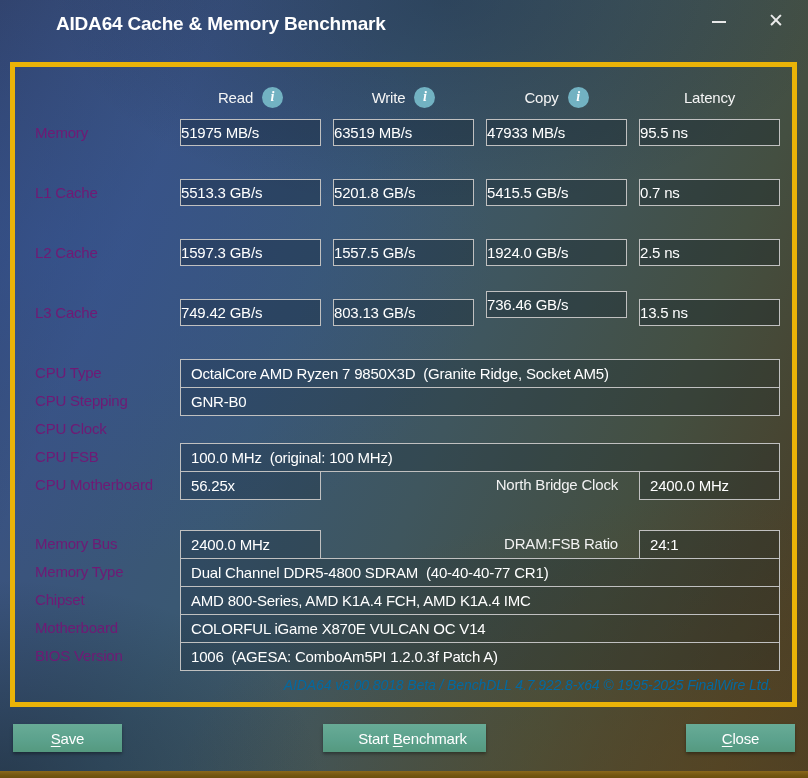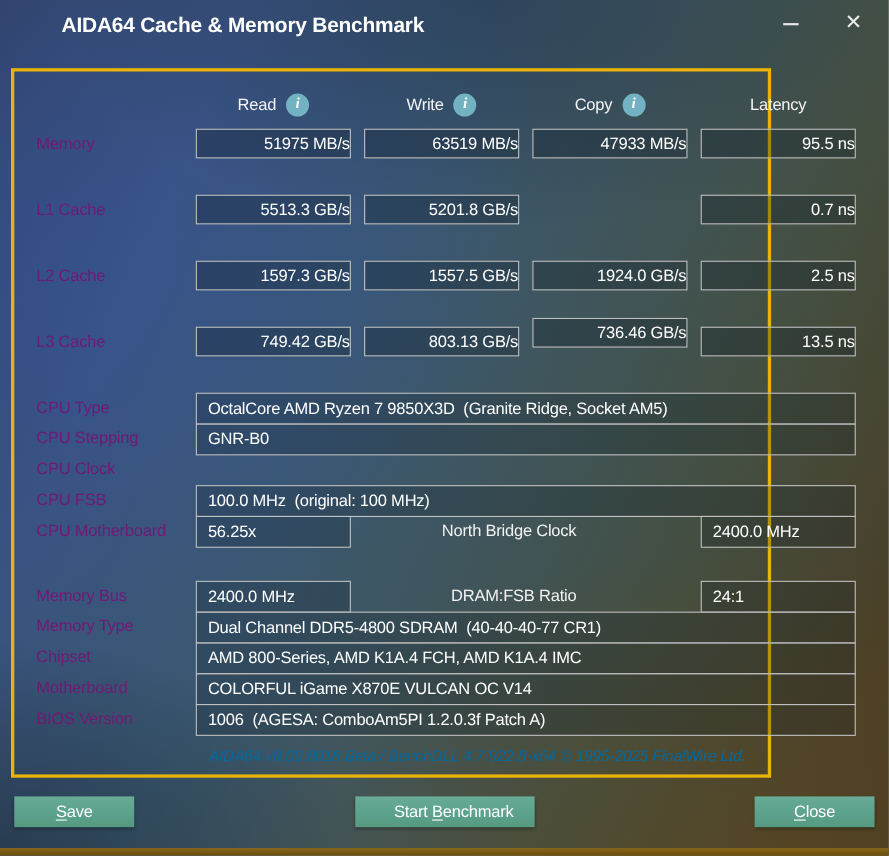--- a/index.html
+++ b/index.html
@@ -14,32 +14,32 @@
       radial-gradient(720px 520px at 6% 32%, rgba(52,84,152,0.50), rgba(52,84,152,0) 62%),
       radial-gradient(900px 520px at 88% 104%, rgba(96,74,32,0.55), rgba(96,74,32,0) 60%),
       linear-gradient(113deg, #31426a 0%, #3a537f 20%, #3a5873 38%, #3f565e 55%, #444f41 74%, #493f28 92%, #453a26 100%);
   }
   .titlebar { position:absolute; left:0; top:0; width:808px; height:52px; }
   .title { position:absolute; left:16px; top:13px; font-size:19px; font-weight:bold; letter-spacing:-0.2px; color:#ffffff;margin-left:40px; }
   .win-min { position:absolute; left:712px; top:21px; width:14px; height:0; border-top:2px solid #e8e8e8; cursor:pointer; }
   .win-close { position:absolute; left:763px; top:8px; width:26px; height:26px; font-size:19px; font-weight:300;
     color:#ececec; text-align:center; line-height:26px; cursor:pointer; }
 
-  .panel { position:absolute; left:10px; top:62px; width:691px; height:645px; border:3px solid #eab308; }
+  .panel { position:absolute; left:10px; top:62px; width:787px; height:645px; border:5px solid #eab308; }
   .rowlabel { position:absolute; left:20px; font-size:15px; letter-spacing:-0.2px; color:#701a75; }
 
   
   .hdr-cell { position:absolute; top:18px; width:141px; height:24px; display:flex; align-items:center; justify-content:center; gap:9px; }
   .hdr-label { font-size:15px; color:#f5f5f5; letter-spacing:-0.2px; }
   .info-icon { width:21px; height:21px; border-radius:50%; background:#72b2c2; color:#ffffff; font-family:"Liberation Serif", serif;
     font-style:italic; font-weight:bold; font-size:14px; display:flex; align-items:center; justify-content:center; cursor:pointer; }
 
   
   .vbox { position:absolute; width:141px; height:27px; border:1px solid #c0c0c0; background:rgba(14,26,36,0.30);
-    font-size:15px; letter-spacing:-0.2px; color:#ffffff; text-align:right; line-height:25px; white-space:pre; }
+    font-size:15px; letter-spacing:-0.2px; color:#ffffff; text-align:left; line-height:25px; white-space:pre; }
 
   
   .wbox { position:absolute; left:165px; width:600px; height:29px; border:1px solid #c0c0c0; background:rgba(14,26,36,0.22);
     font-size:15px; letter-spacing:-0.2px; color:#ffffff; line-height:27px; padding-left:10px; white-space:pre; }
   .sbox { position:absolute; width:141px; height:29px; border:1px solid #c0c0c0; background:rgba(14,26,36,0.22);
     font-size:15px; letter-spacing:-0.2px; color:#ffffff; line-height:27px; white-space:pre; }
   .sbox.left-text { padding-left:10px; }
   .inline-label { position:absolute; font-size:15px; letter-spacing:-0.2px; color:#f2f2f2; text-align:right; }
 
   .footer-text { position:absolute; right:20px; bottom:9px; font-size:14px; letter-spacing:-0.1px; color:#0369a1;font-style:italic; }
@@ -86,20 +86,21 @@
 
   <div class="rowlabel" style="top:57px">Memory</div>
   <div class="vbox" style="left:165px; top:52px">51975 MB/s</div>
   <div class="vbox" style="left:318px; top:52px">63519 MB/s</div>
   <div class="vbox" style="left:471px; top:52px">47933 MB/s</div>
   <div class="vbox" style="left:624px; top:52px">95.5 ns</div>
 
   <div class="rowlabel" style="top:117px">L1 Cache</div>
   <div class="vbox" style="left:165px; top:112px">5513.3 GB/s</div>
   <div class="vbox" style="left:318px; top:112px">5201.8 GB/s</div>
+  <div class="vbox" style="left:471px; top:112px">5415.5 GB/s</div>
   <div class="vbox" style="left:624px; top:112px">0.7 ns</div>
 
   <div class="rowlabel" style="top:177px">L2 Cache</div>
   <div class="vbox" style="left:165px; top:172px">1597.3 GB/s</div>
   <div class="vbox" style="left:318px; top:172px">1557.5 GB/s</div>
   <div class="vbox" style="left:471px; top:172px">1924.0 GB/s</div>
   <div class="vbox" style="left:624px; top:172px">2.5 ns</div>
 
   <div class="rowlabel" style="top:237px">L3 Cache</div>
   <div class="vbox" style="left:165px; top:232px">749.42 GB/s</div>

